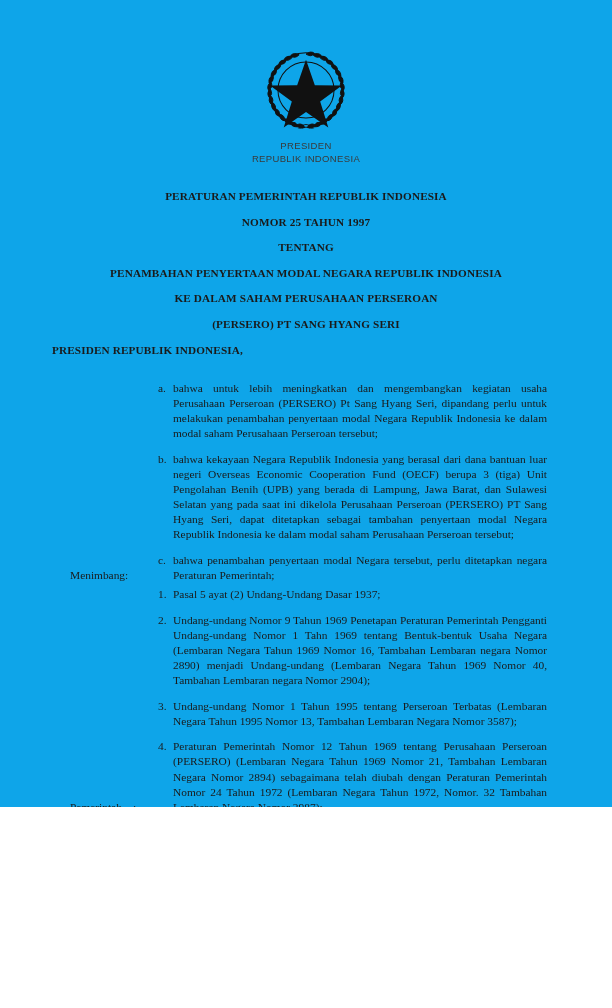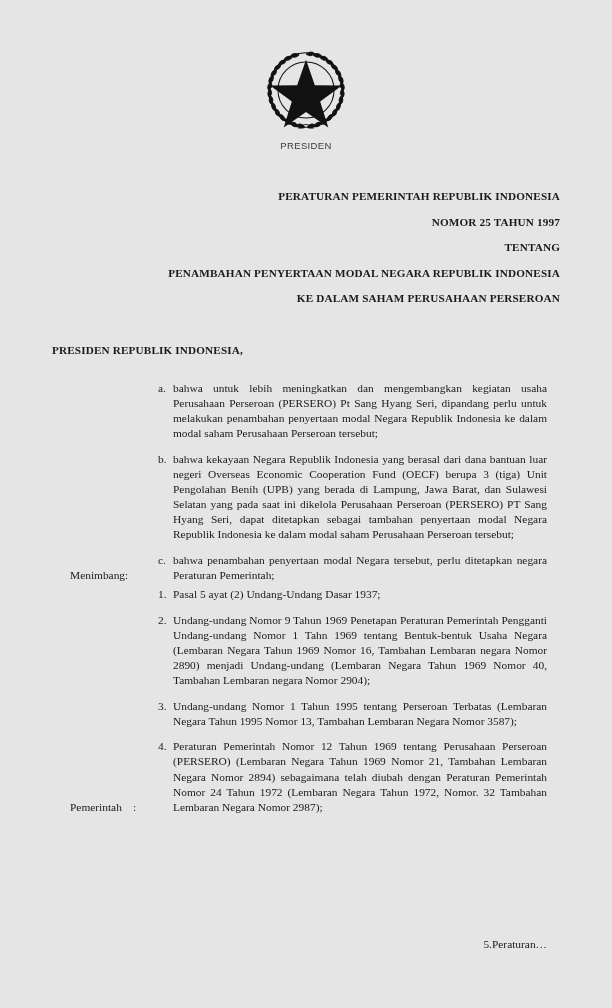--- a/index.html
+++ b/index.html
@@ -3,22 +3,22 @@
 <meta charset="utf-8">
 <style>
   html, body {
     margin: 0;
     padding: 0;
     background: #ffffff;
   }
   .page {
     position: relative;
     width: 612px;
-    height: 1008px;
-    background: #e5e5e5;
+    height: 807px;
+    background: #0ea5e9;
     overflow: hidden;
     font-family: "Liberation Serif", "DejaVu Serif", serif;
     color: #1a1a1a;
   }
 
   
   .emblem-block {
     position: absolute;
     left: 0;
     right: 0;
@@ -40,21 +40,21 @@
     line-height: 12.5px;
   }
   .emblem-caption div { display: block; }
 
   
   .title-block {
     position: absolute;
     left: 52px;
     right: 52px;
     top: 184px;
-    text-align: right;
+    text-align: center;
   }
   .title-line {
     font-weight: bold;
     font-size: 11.2px;
     letter-spacing: 0.15px;
     line-height: 25.5px;
     white-space: nowrap;
   }
   .title-line.wide { font-size: 11.2px; }
 
@@ -185,29 +185,31 @@
       <g stroke="#111111" stroke-width="1" fill="none">
         <path d="M44,90 q6,-5 12,0"></path>
         <path d="M47,89 q-4,4 -6,2"></path>
         <path d="M53,89 q4,4 6,2"></path>
       </g>
 
       <polygon points="50,17 59.6,44.8 89.1,45.1 65.4,62.6 74.2,90.8 50,73.8 25.8,90.8 34.6,62.6 10.9,45.1 40.4,44.8" fill="#111111"></polygon>
     </svg>
     <div class="emblem-caption">
       <div>PRESIDEN</div>
+      <div>REPUBLIK INDONESIA</div>
     </div>
   </div>
 
   <div class="title-block">
     <div class="title-line">PERATURAN PEMERINTAH REPUBLIK INDONESIA</div>
     <div class="title-line">NOMOR 25 TAHUN 1997</div>
     <div class="title-line">TENTANG</div>
     <div class="title-line wide">PENAMBAHAN PENYERTAAN MODAL NEGARA REPUBLIK INDONESIA</div>
     <div class="title-line">KE DALAM SAHAM PERUSAHAAN PERSEROAN</div>
+    <div class="title-line">(PERSERO) PT SANG HYANG SERI</div>
   </div>
 
   <div class="subject-heading">PRESIDEN REPUBLIK INDONESIA,</div>
 
   <div class="body">
 
     <div class="section">
       <div class="label-col tight">
         <span class="lbl">Menimbang:</span><span class="colon"></span>
       </div>

